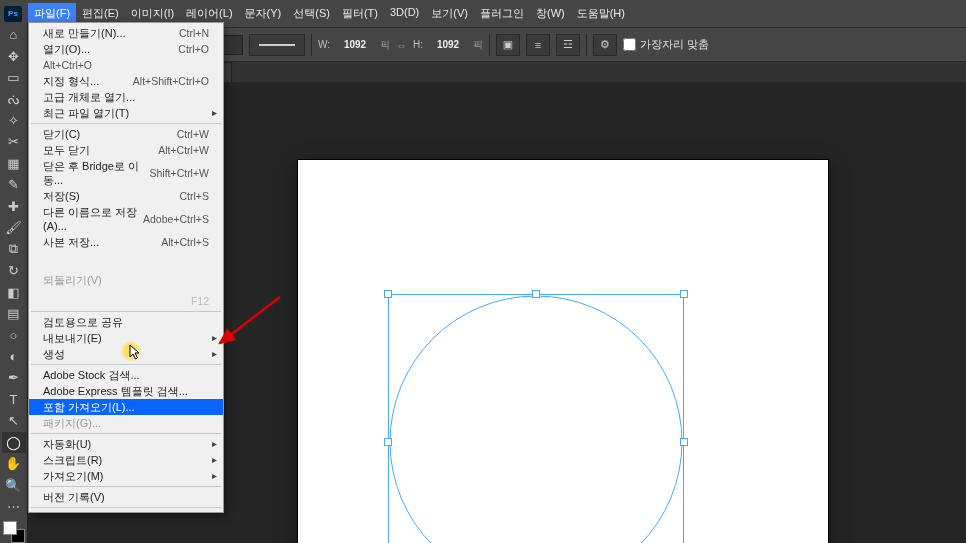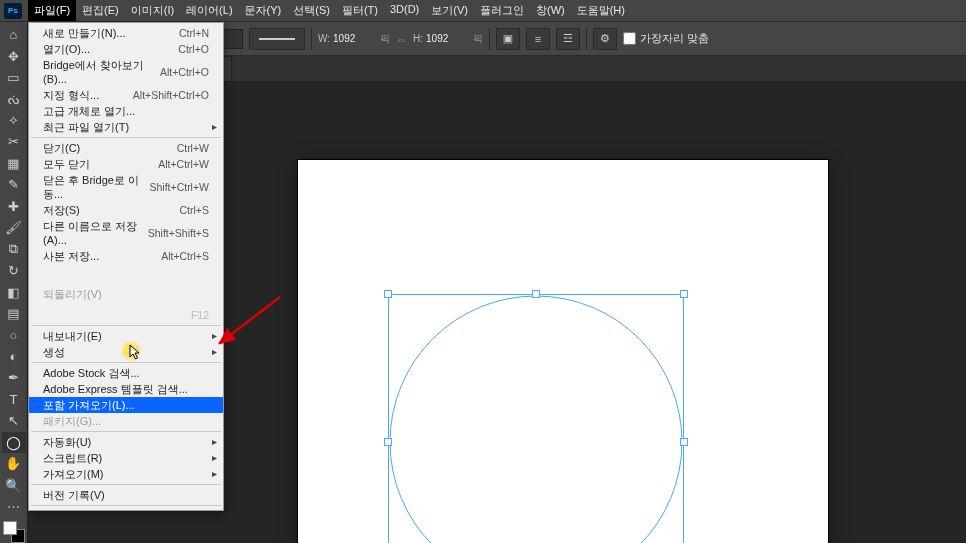--- a/index.html
+++ b/index.html
@@ -1,30 +1,30 @@
 <!DOCTYPE html>
 <html><head>
 <meta charset="utf-8">
 <style>
   * { margin:0; padding:0; box-sizing:border-box; font-family:"Malgun Gothic","Segoe UI",sans-serif; user-select:none; }
   body { background:#323232; width:966px; height:543px; overflow:hidden; color:#e0e0e0; font-size:11px; position:relative; }
 
   
-  .menubar { height:22px; background:#454545; display:flex; align-items:center; padding:0 4px; border-bottom:1px solid #2a2a2a; }
+  .menubar { height:28px; background:#454545; display:flex; align-items:center; padding:0 4px; border-bottom:1px solid #2a2a2a; }
   .menubar .ps-logo { width:18px; height:16px; background:#001e36; color:#31a8ff; font-size:8px; font-weight:bold; display:flex; align-items:center; justify-content:center; border-radius:2px; margin-right:6px; }
   .menubar .m-item { padding:3px 6px; color:#e8e8e8; font-size:11px; cursor:default; }
-  .menubar .m-item.active { background:#000000; color:#fff; }
+  .menubar .m-item.active { background:#3b82f6; color:#fff; }
 
   
   .optbar { height:34px; background:#454545; border-bottom:1px solid #2a2a2a; display:flex; align-items:center; padding:0 6px; gap:6px; position:relative; margin-left:28px; }
   .ob-icon { width:24px; height:24px; display:flex; align-items:center; justify-content:center; color:#ccc; font-size:13px; border:1px solid transparent;}
   .ob-sep { width:1px; height:22px; background:#2a2a2a; }
   .ob-field { display:flex; align-items:center; gap:3px; }
   .ob-field .lbl { color:#bbb; font-size:10px; }
-  .ob-field .val { color:#eee; font-size:10px; min-width:44px; text-align:left; }
+  .ob-field .val { color:#eee; font-size:10px; min-width:44px; text-align:center;font-weight:bold; }
   .ob-field .unit { color:#999; font-size:10px;}
   .ob-input { background:#333; border:1px solid #222; color:#eee; font-size:10px; padding:2px 4px; min-width:54px; }
   .ob-btn { width:24px; height:22px; background:#3a3a3a; border:1px solid #2a2a2a; display:flex; align-items:center; justify-content:center; color:#ccc; }
   .ob-select { background:#333; border:1px solid #222; color:#eee; font-size:10px; padding:2px 16px 2px 6px; position:relative;}
   .ob-select::after{content:"⌄";position:absolute;right:4px;color:#aaa;}
 
   
   .tabbar { height:26px; background:#323232; display:flex; align-items:flex-end; padding-left:34px; border-bottom:1px solid #222;}
   .tab { background:#3a3a3a; color:#ddd; font-size:10px; padding:5px 8px; border:1px solid #222; border-bottom:none; display:flex; align-items:center; gap:6px;}
   .tab .x { color:#aaa; font-size:11px; }
@@ -174,21 +174,20 @@
 <div class="menu" id="file-menu">
     <div class="mi">
       <span>새로 만들기(N)...</span>
       <span class="sc">Ctrl+N</span>
     </div>
     <div class="mi">
       <span>열기(O)...</span>
       <span class="sc">Ctrl+O</span>
     </div>
     <div class="mi">
-      <span>Bridge에서 찾아보기(B)...</span>
       <span class="sc">Alt+Ctrl+O</span>
     </div>
     <div class="mi">
       <span>지정 형식...</span>
       <span class="sc">Alt+Shift+Ctrl+O</span>
     </div>
     <div class="mi">
       <span>고급 개체로 열기...</span>
     </div>
     <div class="mi sub">
@@ -206,31 +205,34 @@
     <div class="mi">
       <span>닫은 후 Bridge로 이동...</span>
       <span class="sc">Shift+Ctrl+W</span>
     </div>
     <div class="mi">
       <span>저장(S)</span>
       <span class="sc">Ctrl+S</span>
     </div>
     <div class="mi">
       <span>다른 이름으로 저장(A)...</span>
-      <span class="sc">Shift+Shift+S</span>
+      <span class="sc">Adobe+Ctrl+S</span>
     </div>
     <div class="mi">
       <span>사본 저장...</span>
       <span class="sc">Alt+Ctrl+S</span>
     </div>
     <div class="mi disabled">
       <span>되돌리기(V)</span>
       <span class="sc">F12</span>
     </div>
     <div class="sep"></div>
+    <div class="mi">
+      <span>검토용으로 공유</span>
+    </div>
     <div class="mi sub">
       <span>내보내기(E)</span>
     </div>
     <div class="mi sub">
       <span>생성</span>
     </div>
     <div class="sep"></div>
     <div class="mi">
       <span>Adobe Stock 검색...</span>
     </div>

